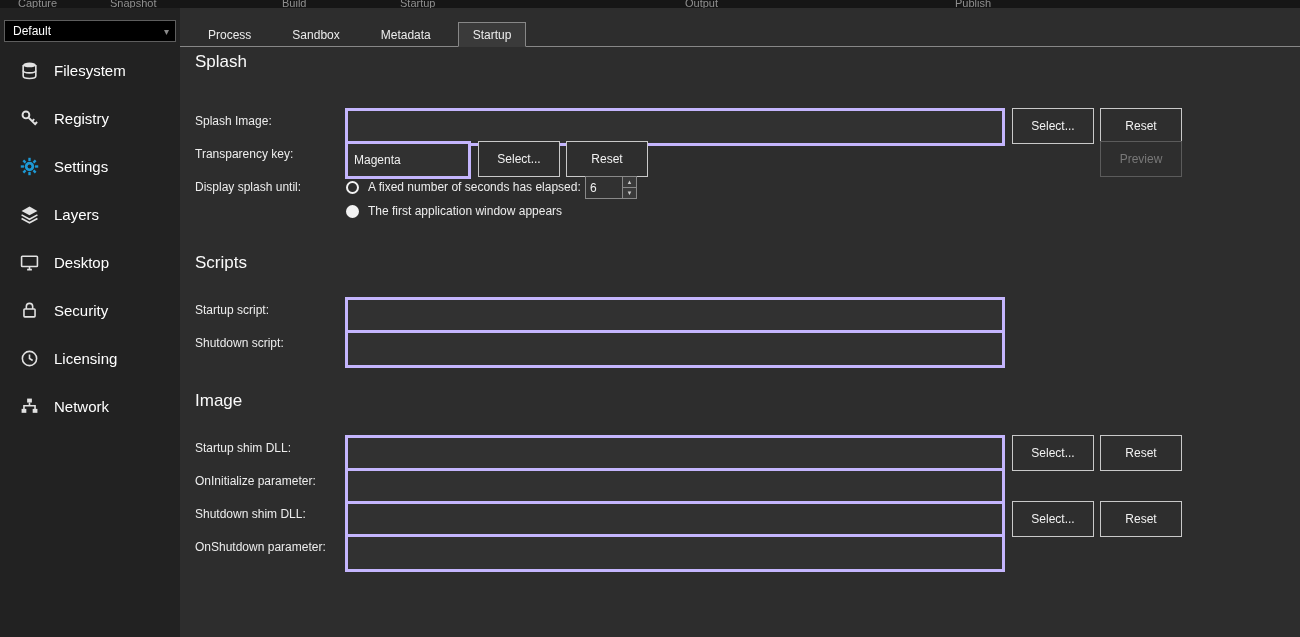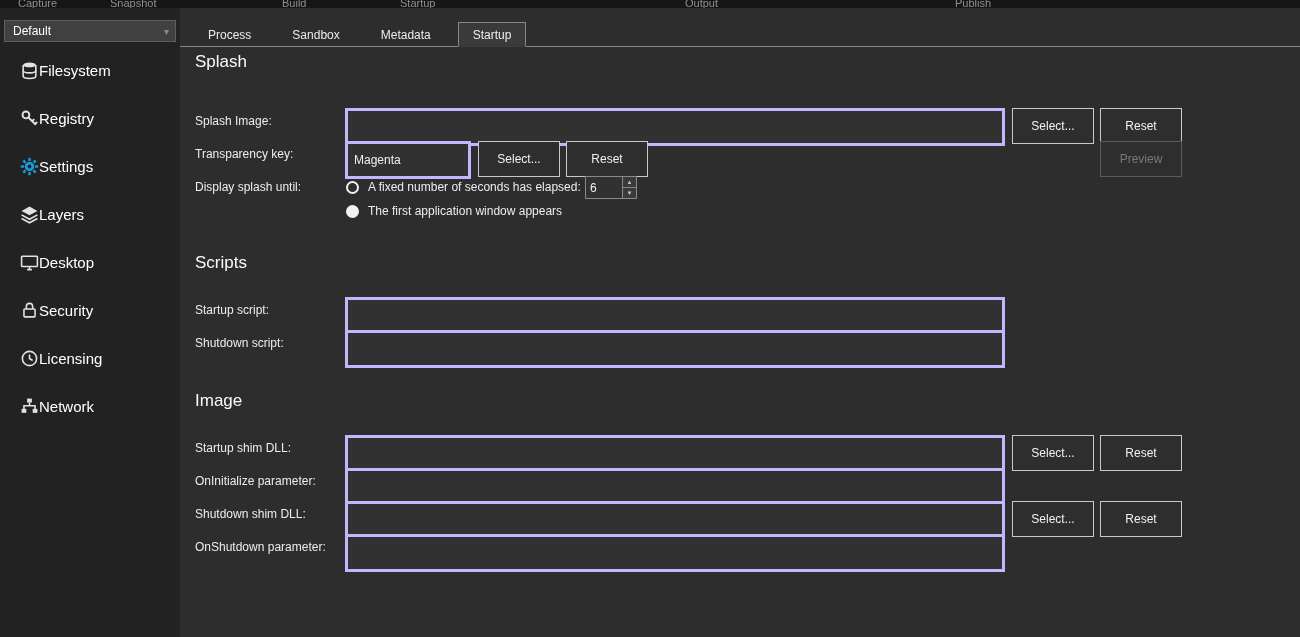--- a/index.html
+++ b/index.html
@@ -18,29 +18,29 @@
   }
   .ribbon span {
     position: absolute; top: -3px; font-size: 11px; color: #8f8f8f; white-space: nowrap;
   }
   .sidebar {
     position: absolute; top: 8px; left: 0; width: 180px; height: 629px;
     background: #222222;
   }
   .profile {
     margin: 12px 4px 0 4px; height: 22px;
-    border: 1px solid #5e5e5e; background: #404040;
+    border: 1px solid #5e5e5e; background: #000000;
     display: flex; align-items: center; justify-content: space-between;
     padding: 0 6px 0 8px; font-size: 12px; color: #ffffff; cursor: default;
   }
   .profile .chev { color: #8a8a8a; font-size: 10px; }
   .nav { margin-top: 4px; }
   .nav-item {
     height: 48px; display: flex; align-items: center;
-    padding-left: 20px; font-size: 15px; color: #ffffff; cursor: pointer;
+    padding-left: 20px; gap: 15px; font-size: 15px; color: #ffffff; cursor: pointer;
   }
   .nav-item .ic { width: 19px; height: 19px; color: #e2e2e2; flex: 0 0 auto;
     display: flex; align-items: center; justify-content: center; }
   .nav-item.active .ic { color: #1d9ad6; }
   .main {
     position: absolute; top: 8px; left: 180px; width: 1120px; height: 629px;
     background: #2d2d2d;
   }
   .tabs {
     position: absolute; top: 14px; left: 0; width: 1120px; height: 25px;

